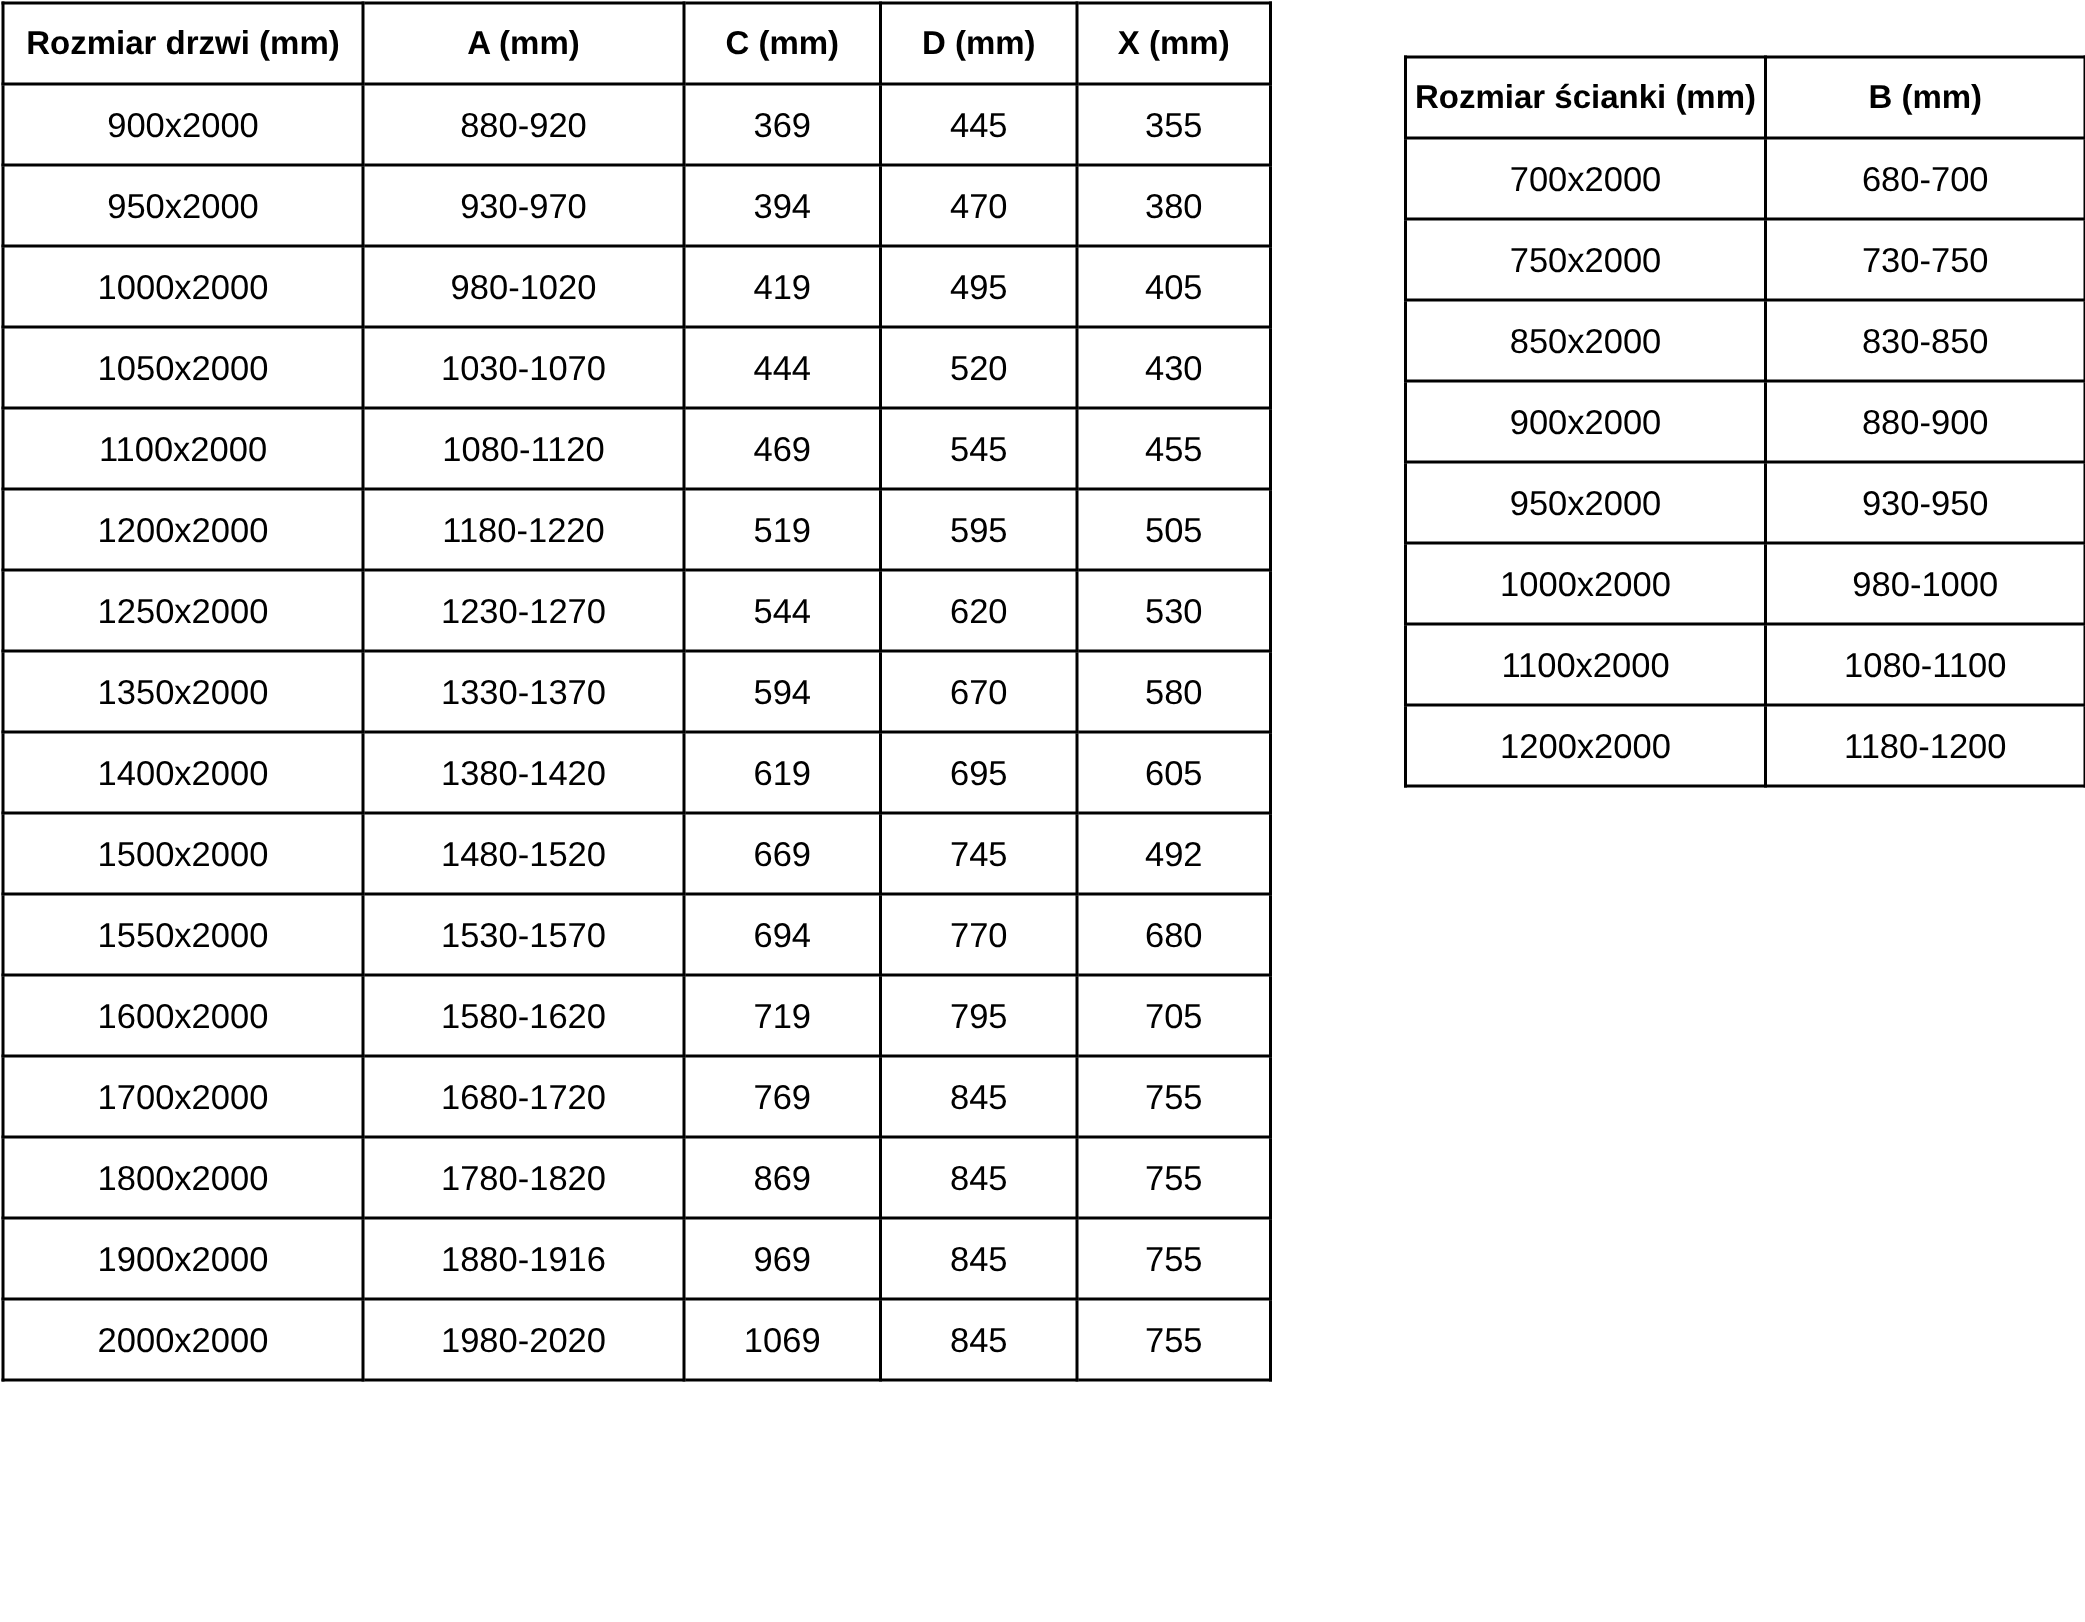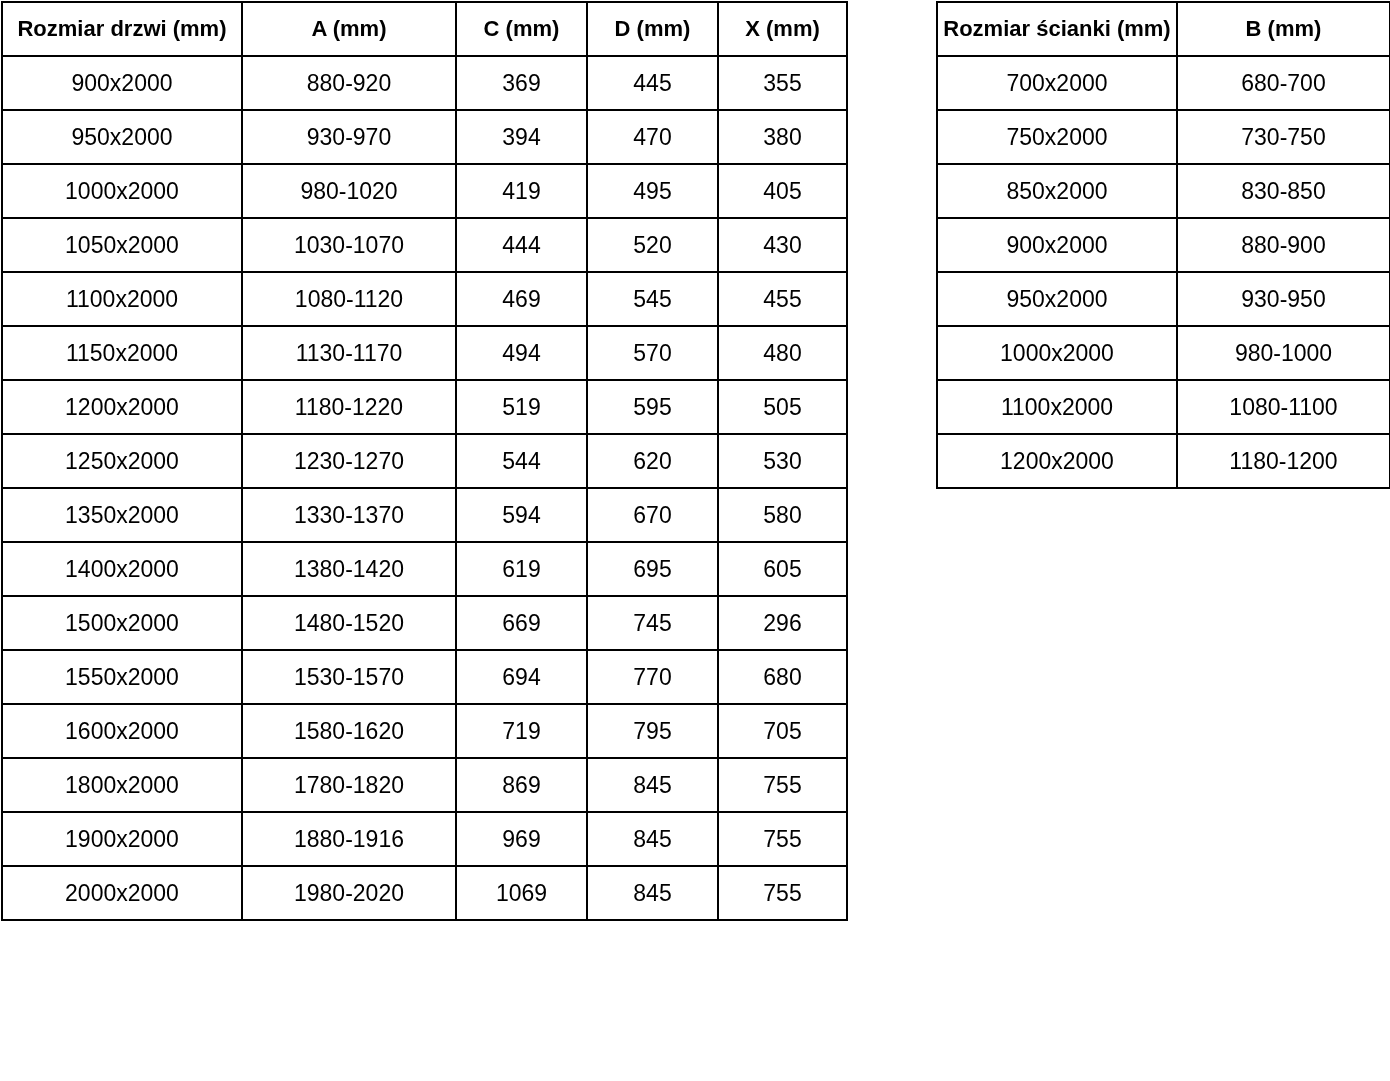--- a/index.html
+++ b/index.html
@@ -17,21 +17,21 @@
     overflow: hidden;
   }
   table.dim-table {
     position: absolute;
     top: 1px;
     border-collapse: collapse;
     table-layout: fixed;
     background: #ffffff;
   }
   table.door-table { left: 1px;   width: 845px; }
-  table.wall-table { left: 936px; width: 453px; }
+  table.wall-table { left: 936px; width: 453px; margin-top: 36px; }
   table.dim-table th,
   table.dim-table td {
     border: 2px solid #000000;
     height: 52px;
     padding: 0 4px;
     text-align: center;
     vertical-align: middle;
     white-space: nowrap;
     overflow: hidden;
     background: #ffffff;
@@ -98,27 +98,20 @@
           <td>430</td>
         </tr>
         <tr>
           <td>1100x2000</td>
           <td>1080-1120</td>
           <td>469</td>
           <td>545</td>
           <td>455</td>
         </tr>
         <tr>
-          <td>1150x2000</td>
-          <td>1130-1170</td>
-          <td>494</td>
-          <td>570</td>
-          <td>480</td>
-        </tr>
-        <tr>
           <td>1200x2000</td>
           <td>1180-1220</td>
           <td>519</td>
           <td>595</td>
           <td>505</td>
         </tr>
         <tr>
           <td>1250x2000</td>
           <td>1230-1270</td>
           <td>544</td>
@@ -137,35 +130,42 @@
           <td>1380-1420</td>
           <td>619</td>
           <td>695</td>
           <td>605</td>
         </tr>
         <tr>
           <td>1500x2000</td>
           <td>1480-1520</td>
           <td>669</td>
           <td>745</td>
-          <td>296</td>
+          <td>492</td>
         </tr>
         <tr>
           <td>1550x2000</td>
           <td>1530-1570</td>
           <td>694</td>
           <td>770</td>
           <td>680</td>
         </tr>
         <tr>
           <td>1600x2000</td>
           <td>1580-1620</td>
           <td>719</td>
           <td>795</td>
           <td>705</td>
+        </tr>
+        <tr>
+          <td>1700x2000</td>
+          <td>1680-1720</td>
+          <td>769</td>
+          <td>845</td>
+          <td>755</td>
         </tr>
         <tr>
           <td>1800x2000</td>
           <td>1780-1820</td>
           <td>869</td>
           <td>845</td>
           <td>755</td>
         </tr>
         <tr>
           <td>1900x2000</td>

